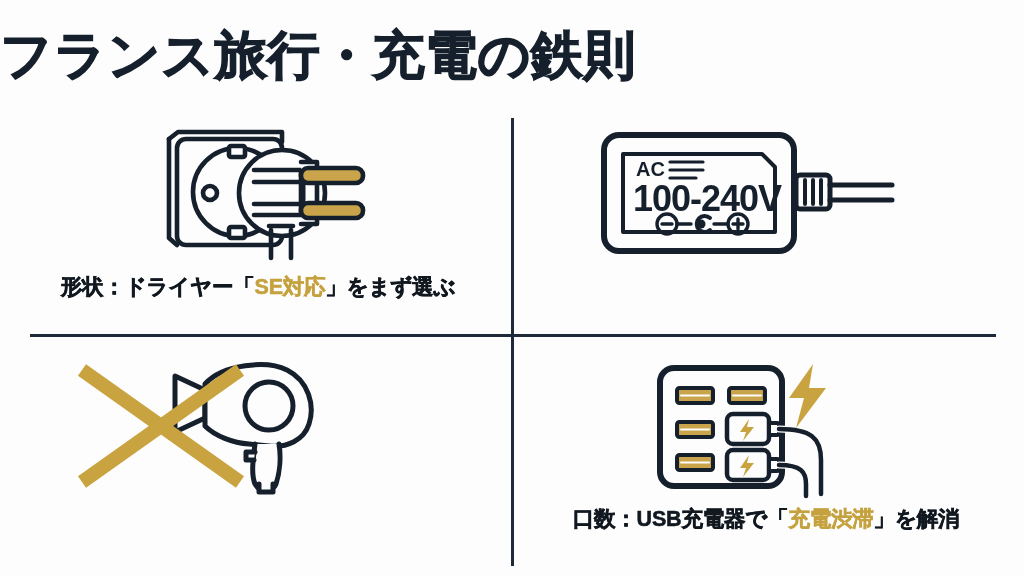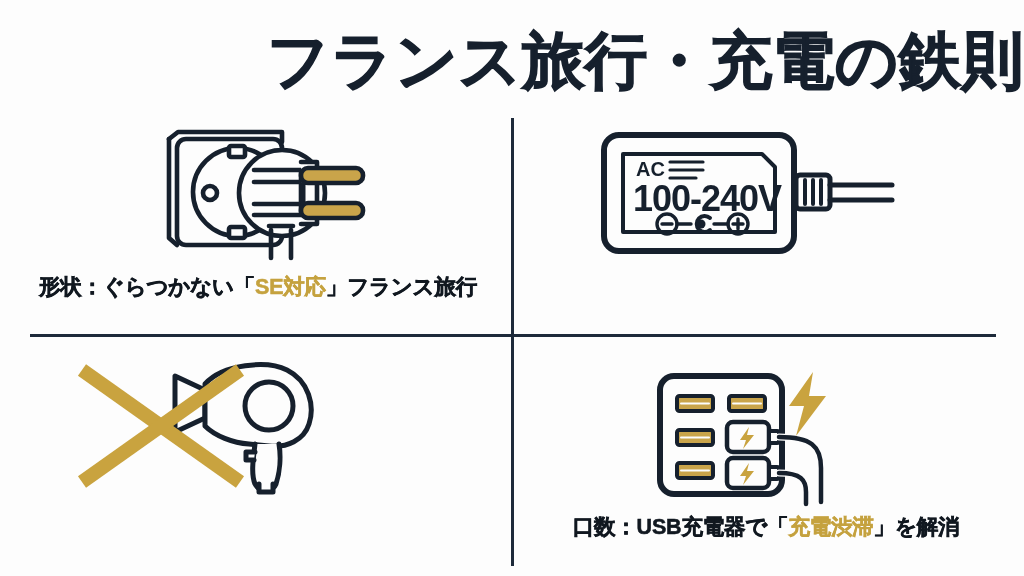--- a/index.html
+++ b/index.html
@@ -21,22 +21,22 @@
     position: absolute;
     inset: 0;
   }
 
   
   .title {
     position: absolute;
     top: 28px;
     left: 0;
     width: 1024px;
-    text-align: right;
-    font-size: 62px;
+    text-align: left;
+    font-size: 52px;
     line-height: 1.06;
     font-weight: 700;
     letter-spacing: 0.5px;
     color: #16202d;
     -webkit-text-stroke: 1.3px #16202d;
     white-space: nowrap;
   }
 
   
   .divider-h {
@@ -62,21 +62,21 @@
     width: 500px;
     height: 212px;
     display: flex;
     flex-direction: column;
     align-items: center;
     justify-content: flex-start;
   }
   .quad-tl { left: 8px;   top: 118px; }
   .quad-tr { left: 496px; top: 118px; }
   .quad-bl { left: 8px;   top: 352px; }
-  .quad-br { left: 516px; top: 360px; }
+  .quad-br { left: 516px; top: 352px; }
 
   .icon-box {
     height: 150px;
     width: 100%;
     display: flex;
     align-items: center;
     justify-content: center;
   }
   .quad-bl .icon-box, .quad-br .icon-box { height: 148px; }
 
@@ -136,21 +136,21 @@
           <path d="M118 108 L142 108"></path>
         </g>
 
         <g stroke="#16202d" stroke-width="4.6" stroke-linejoin="round">
           <rect x="150" y="50" width="62" height="15" rx="7" fill="#c9a44a"></rect>
           <rect x="150" y="85" width="62" height="15" rx="7" fill="#c9a44a"></rect>
         </g>
       </svg>
     </div>
     <div class="caption">
-      <span>形状：ぐらつかない「</span><span class="hl">SE対応</span><span>」フランス旅行</span>
+      <span>形状：ドライヤー「</span><span class="hl">SE対応</span><span>」をまず選ぶ</span>
     </div>
   </div>
 
   <div class="quad quad-tr">
     <div class="icon-box">
       <svg width="300" height="140" viewBox="0 0 300 140" aria-hidden="true">
         <g fill="none" stroke="#16202d" stroke-linecap="round" stroke-linejoin="round">
 
           <rect x="8" y="12" width="190" height="116" rx="15" stroke-width="6" fill="#fdfdfd"></rect>
 

